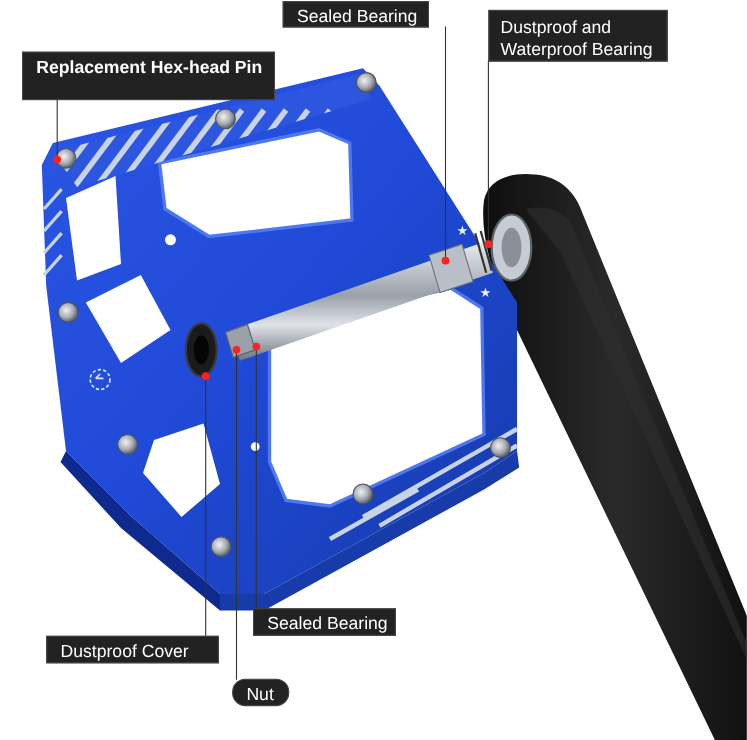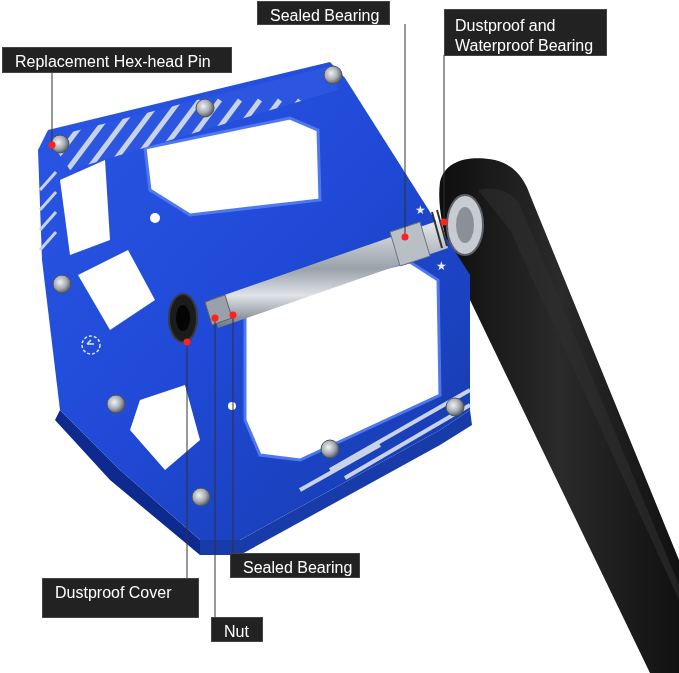--- a/index.html
+++ b/index.html
@@ -163,37 +163,37 @@
     <g fill="#ff2020">
       <circle cx="52" cy="145" r="3.5"></circle>
       <circle cx="405" cy="237" r="3.5"></circle>
       <circle cx="444" cy="222" r="3.5"></circle>
       <circle cx="187" cy="342" r="3.5"></circle>
       <circle cx="215" cy="318" r="3.5"></circle>
       <circle cx="233" cy="315" r="3.5"></circle>
     </g>
   </svg>
 
-  <div class="callout" style="left:2px; top:47px; width:230px; height:26px;">
+  <div class="callout" style="left:20px; top:47px; width:230px; height:44px;font-weight:bold;">
     <span>Replacement Hex-head Pin</span>
   </div>
 
   <div class="callout" style="left:257px; top:1px; width:133px; height:24px;">
     <span>Sealed Bearing</span>
   </div>
 
   <div class="callout two-line" style="left:444px; top:9px; width:163px; height:47px;">
     <span>Dustproof and</span>
     <span>Waterproof Bearing</span>
   </div>
 
   <div class="callout" style="left:230px; top:553px; width:130px; height:25px;">
     <span>Sealed Bearing</span>
   </div>
 
-  <div class="callout" style="left:42px; top:578px; width:157px; height:40px;">
+  <div class="callout" style="left:42px; top:578px; width:157px; height:25px;">
     <span>Dustproof Cover</span>
   </div>
 
-  <div class="callout" style="left:211px; top:617px; width:52px; height:25px;">
+  <div class="callout" style="left:211px; top:617px; width:52px; height:25px;border-radius:12px;">
     <span>Nut</span>
   </div>
 </div>
 
 </body></html>

